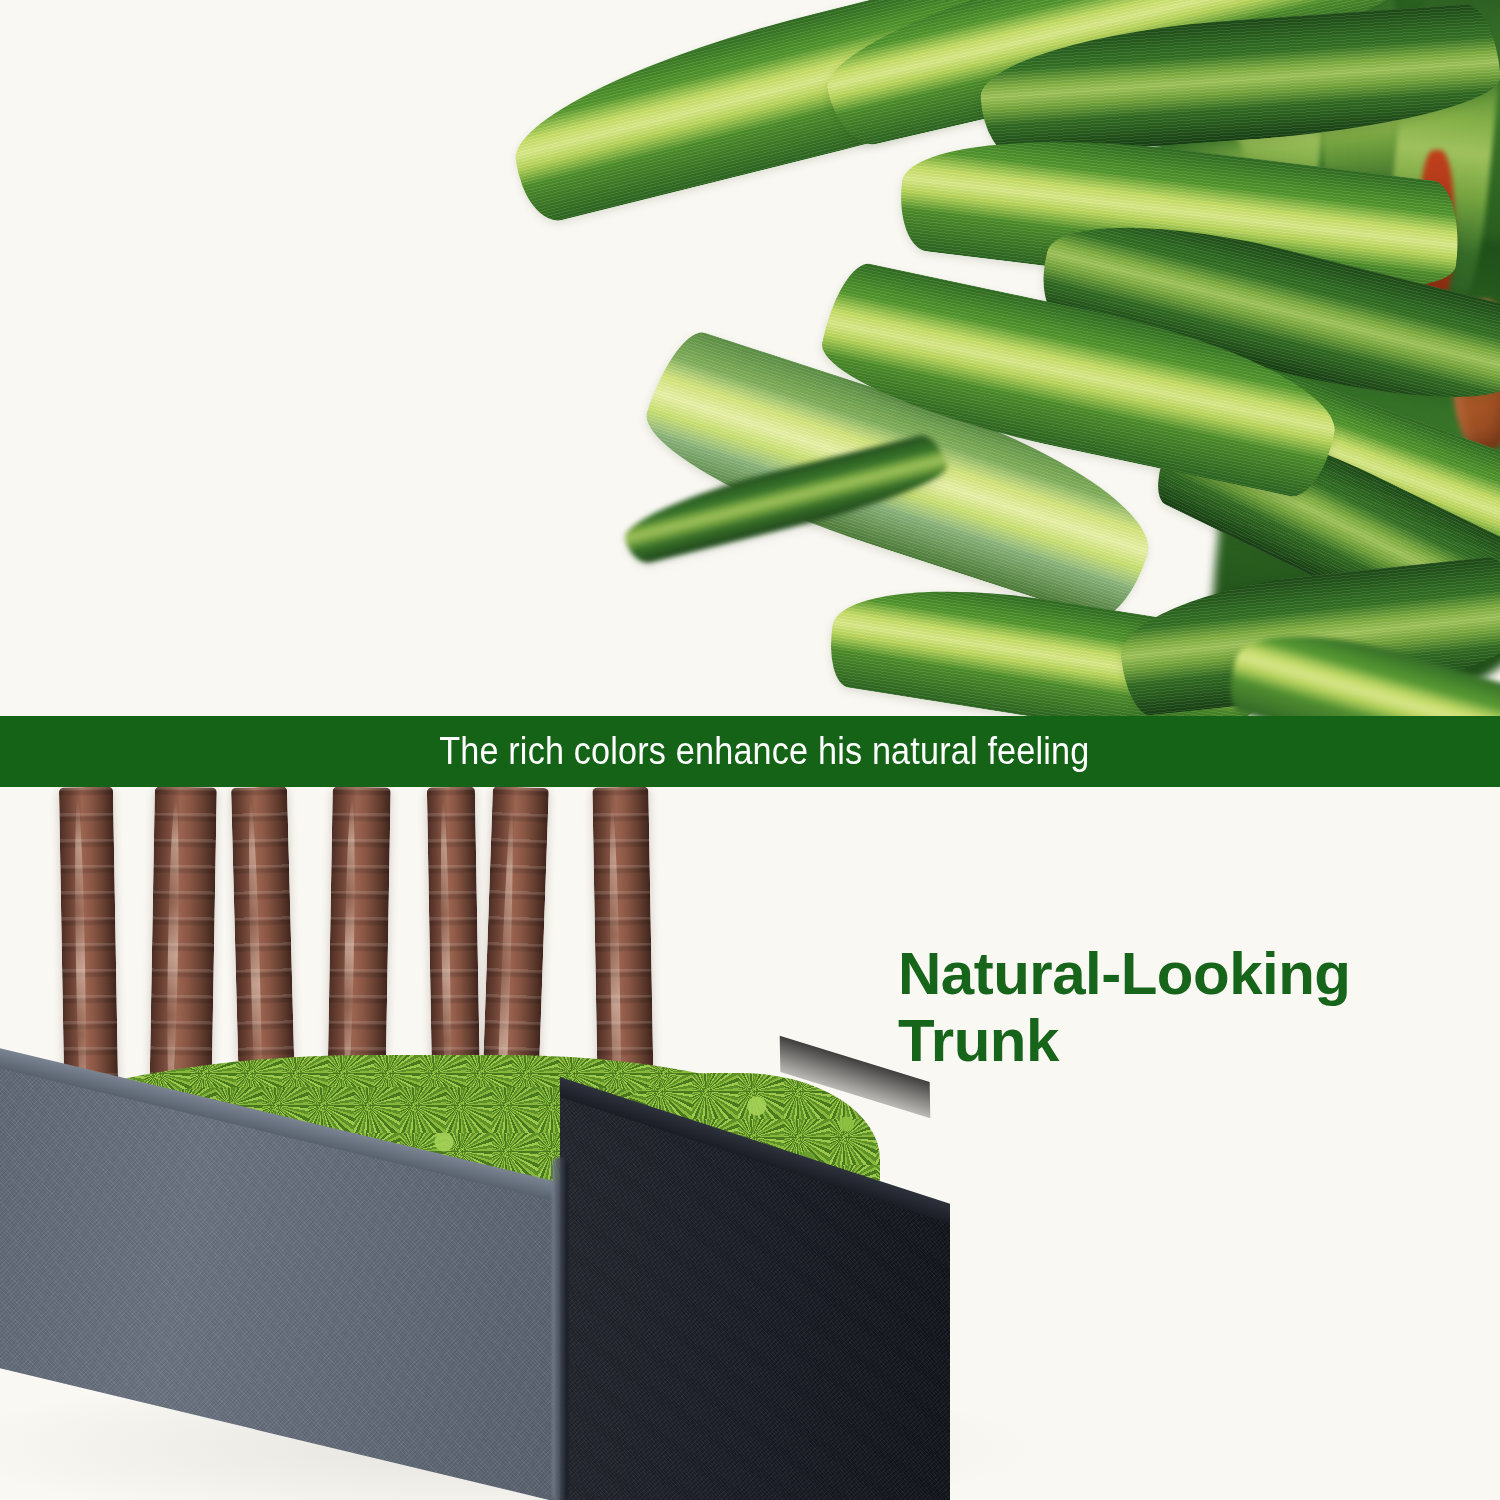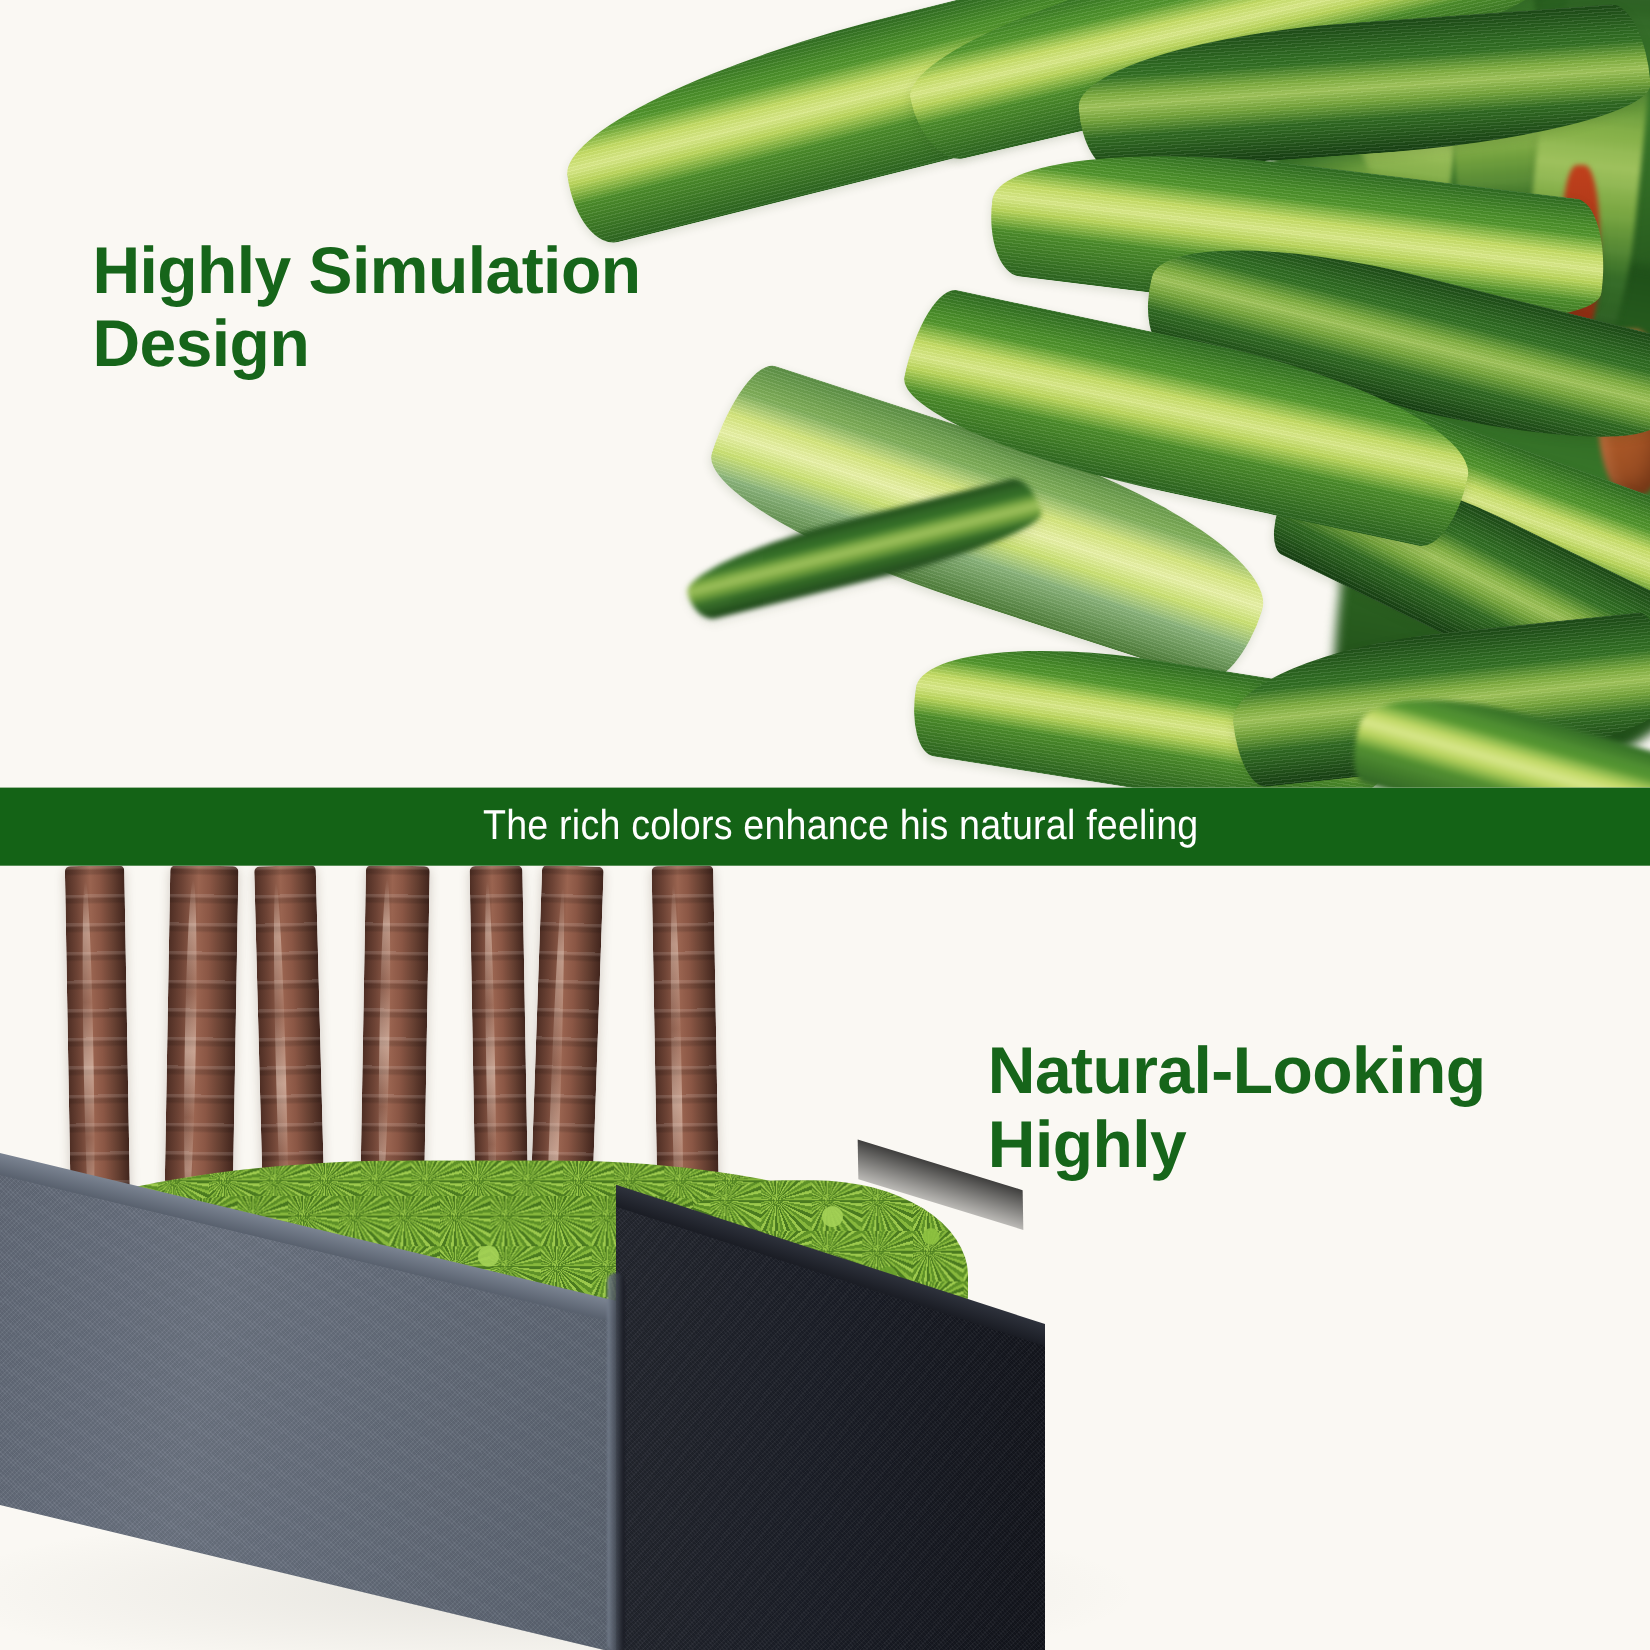--- a/index.html
+++ b/index.html
@@ -311,22 +311,20 @@
     </div>
 
     <div class="leaf leaf-dark" style="left:1120px; top:575px; width:400px; height:122px; transform:rotate(-6deg);">
       <div class="veins"></div>
     </div>
 
     <div class="leaf blurred" style="left:1230px; top:650px; width:300px; height:100px; transform:rotate(16deg);">
       <div class="veins"></div>
     </div>
 
-    <div class="heading heading-top">Highly Simulation
-Design</div>
   </div>
 
   <div class="banner">
     <span class="banner-text">The rich colors enhance his natural feeling</span>
   </div>
 
   <div class="panel-bottom">
 
     <div class="soft-shadow" style="left:-60px; top:580px; width:1100px; height:160px;"></div>
 
@@ -387,16 +385,16 @@
                 transform:skewY(18deg); transform-origin:left center;
                 border-radius:0 0 8px 0;">
       <div class="pot-texture"></div>
     </div>
 
     <div style="position:absolute; left:552px; top:370px; width:16px; height:345px;
                 background:linear-gradient(to right, rgba(120,130,145,.85), rgba(20,22,30,.9));
                 border-radius:8px; filter:blur(1px);"></div>
 
     <div class="heading heading-bottom" style="left:898px; top:153px;">Natural-Looking
-Highly</div>
+Trunk</div>
   </div>
 
 </div>
 
 </body></html>

